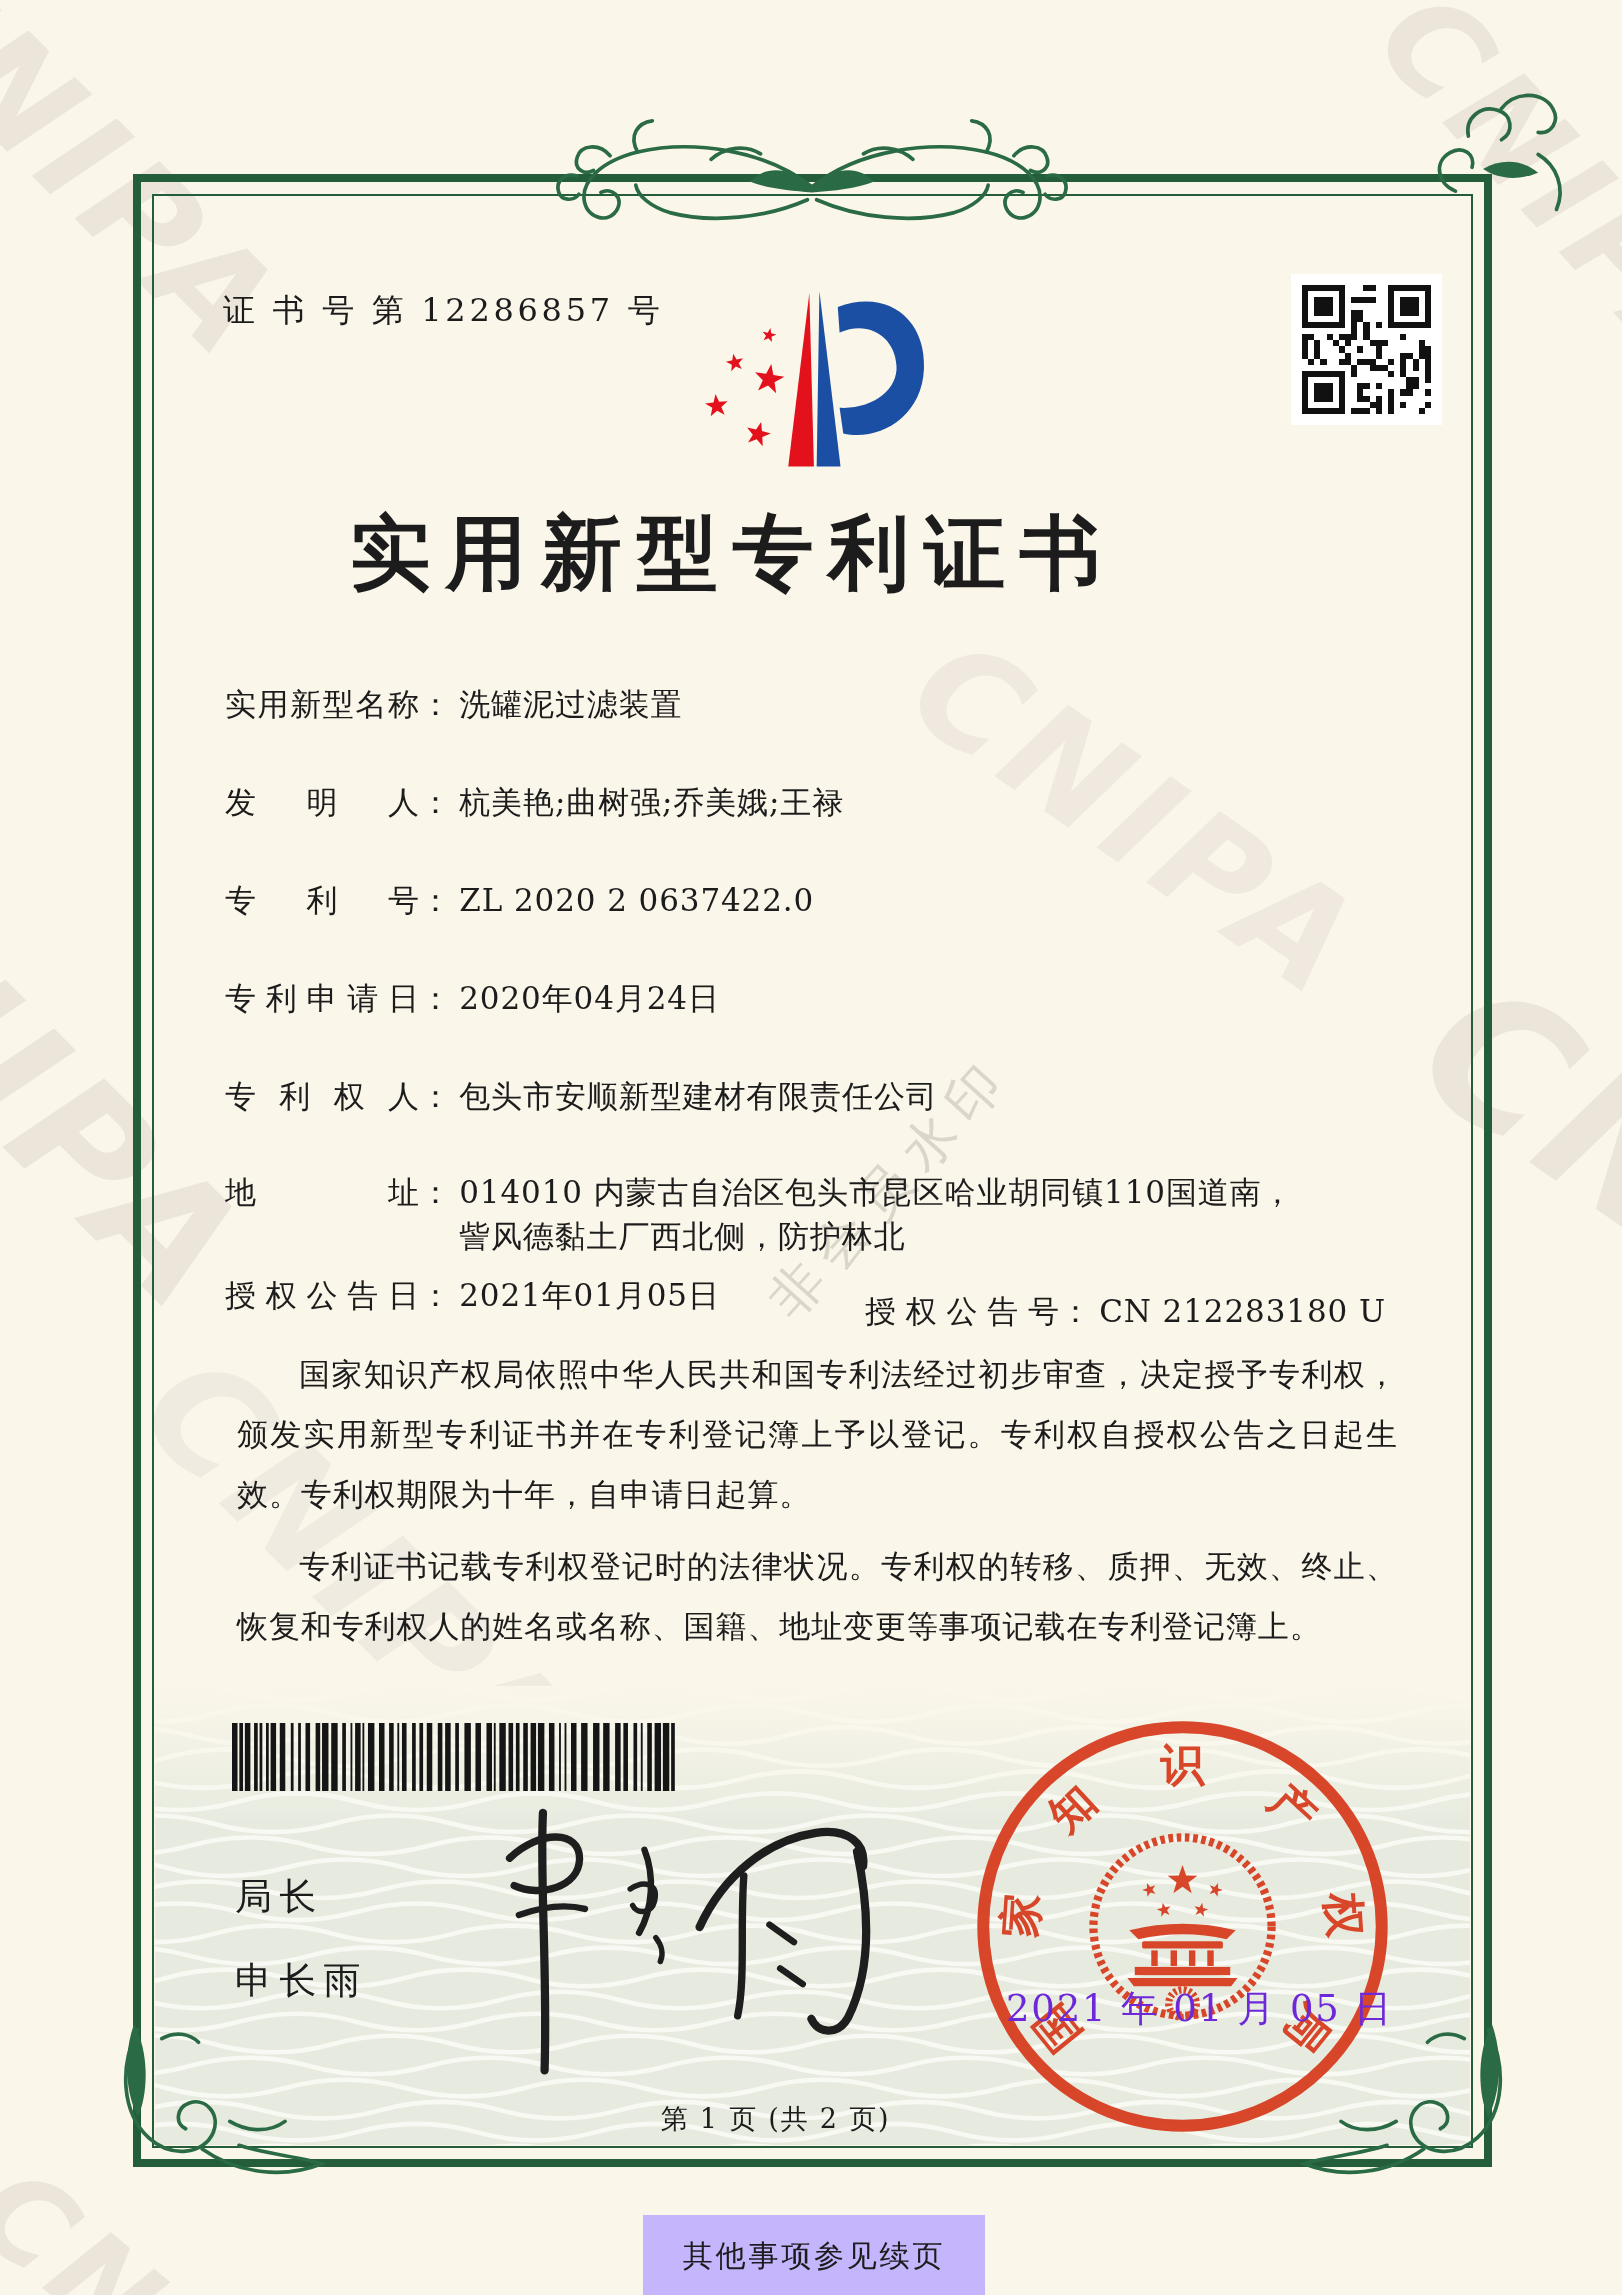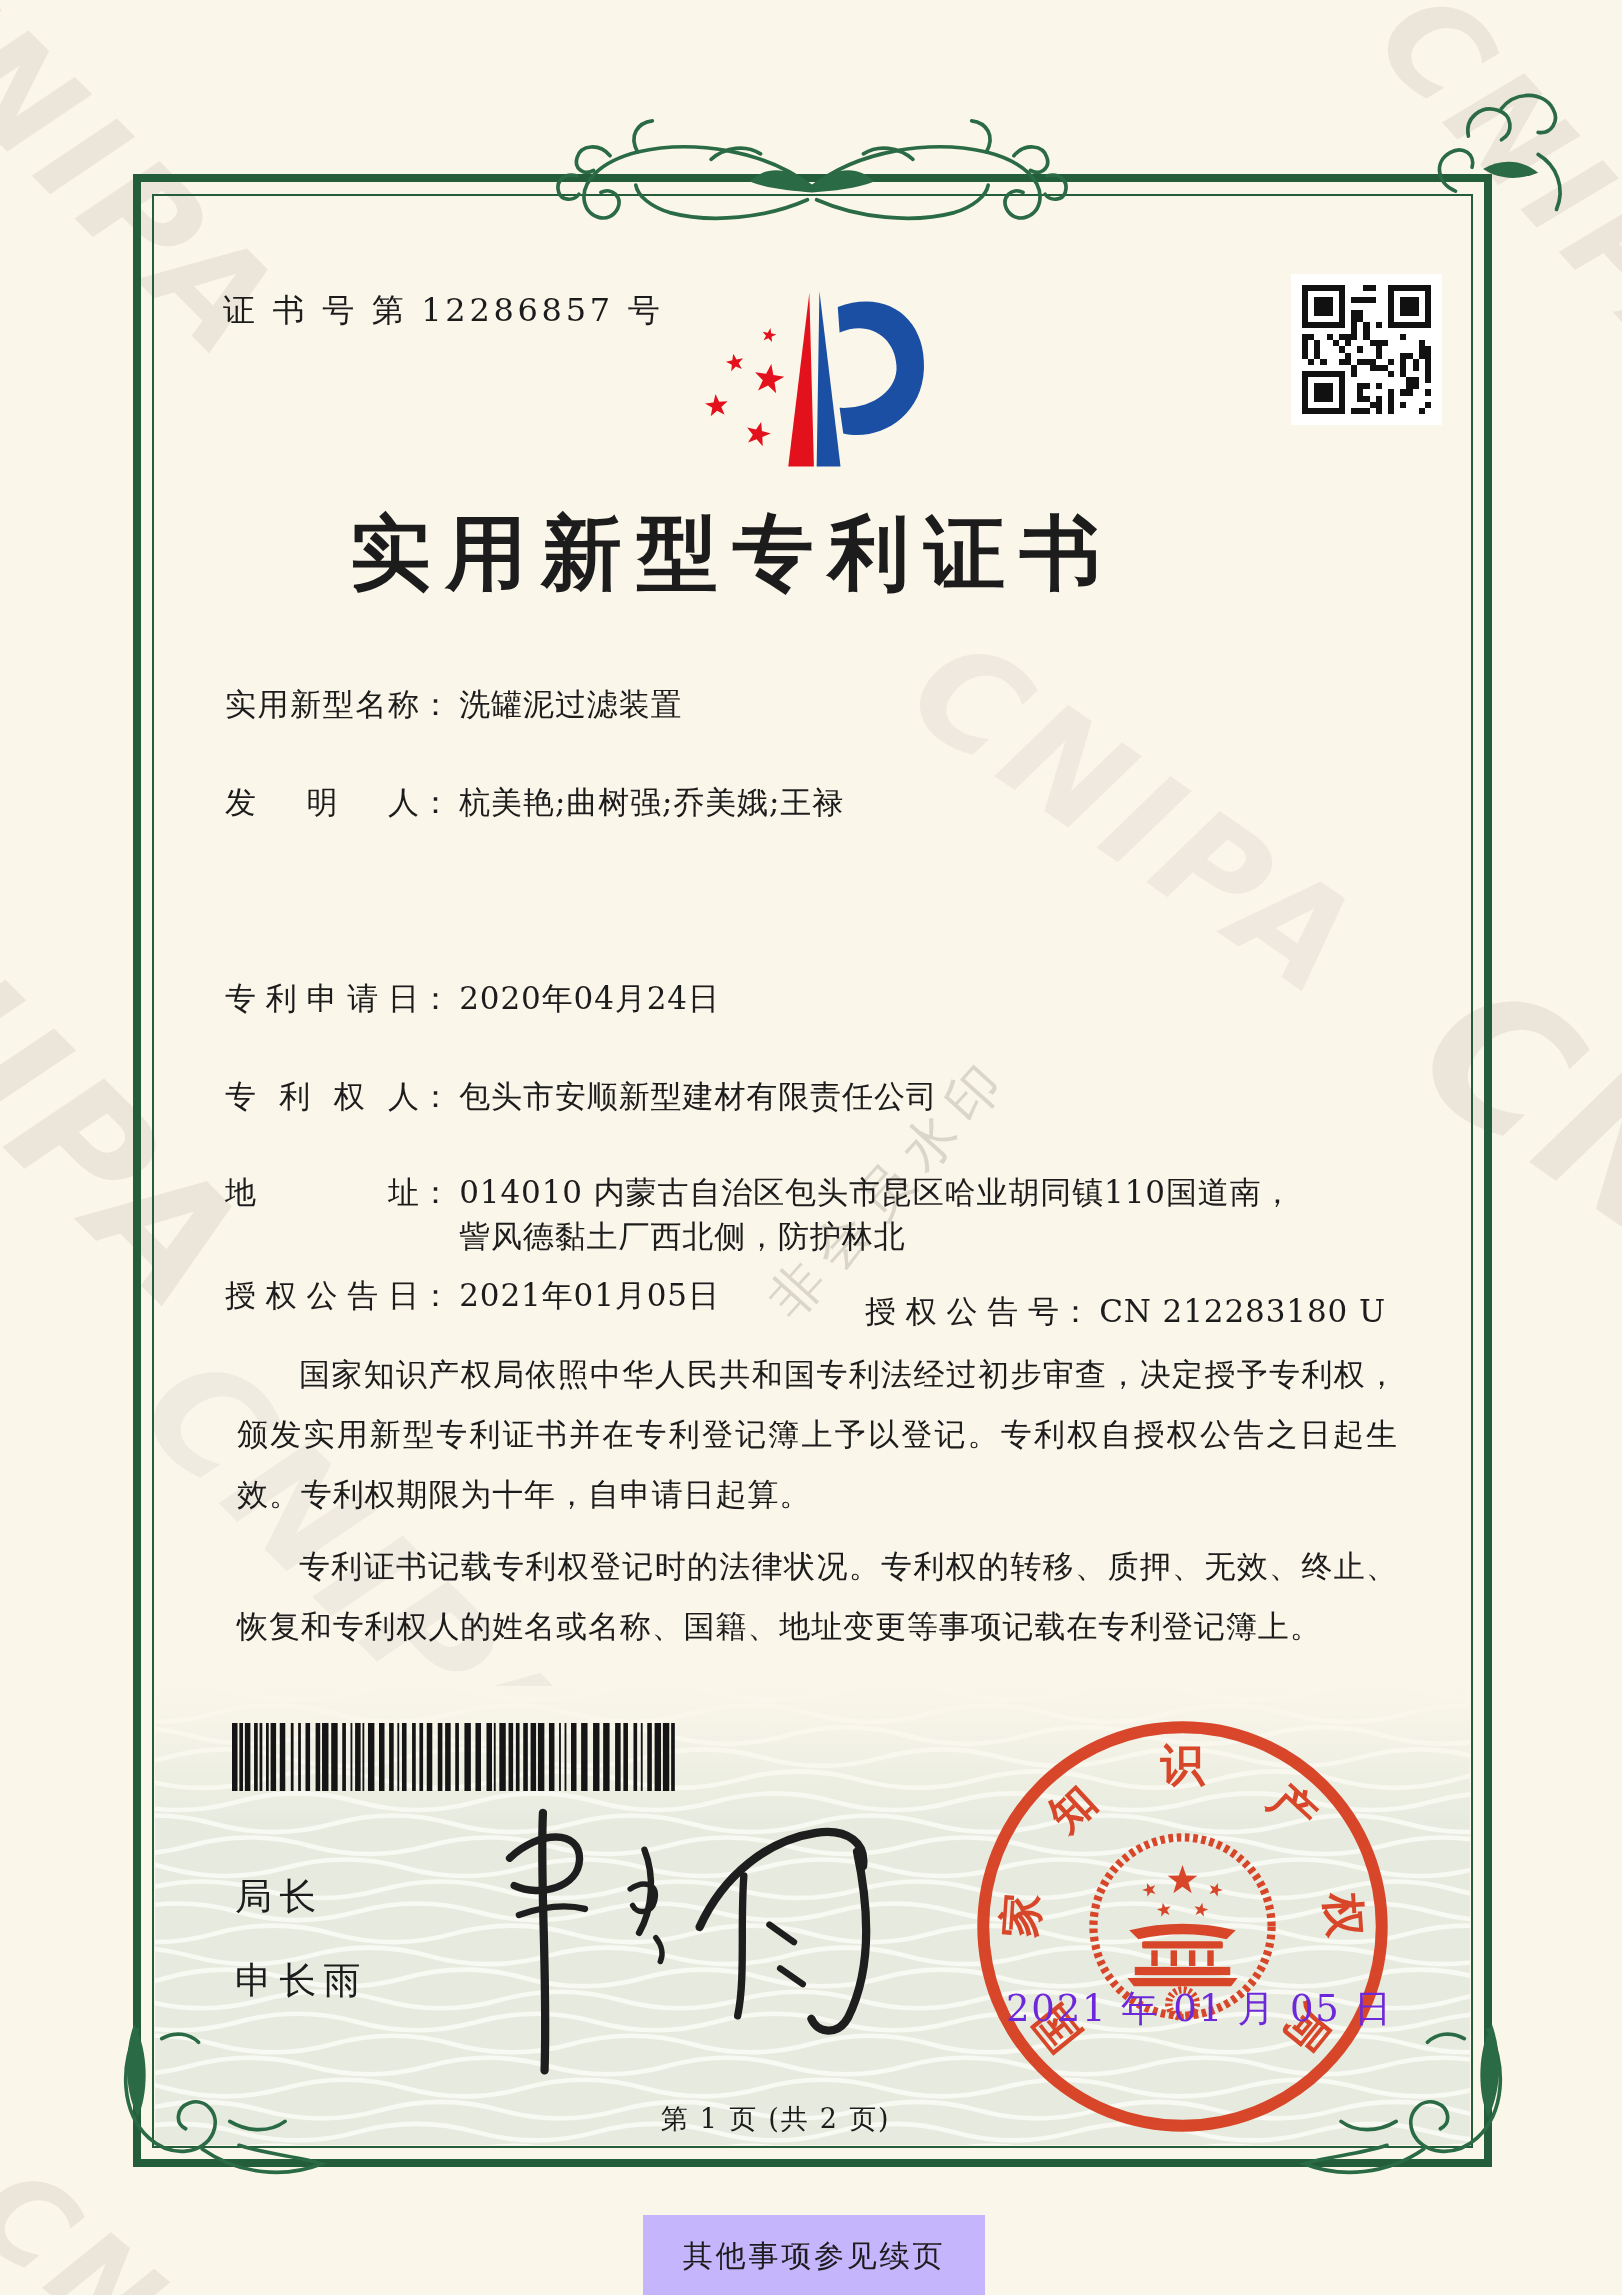--- a/index.html
+++ b/index.html
@@ -363,20 +363,23 @@
   </div>
 
   <div class="title">实用新型专利证书</div>
 
   <div class="frow" style="top:684px">
     <span class="flabel">实用新型名称</span><span class="fcolon">：</span><span>洗罐泥过滤装置</span>
   </div>
   <div class="frow" style="top:782px">
     <span class="flabel">发明人</span><span class="fcolon">：</span><span>杭美艳;曲树强;乔美娥;王禄</span>
   </div>
+  <div class="frow" style="top:880px">
+    <span class="flabel">专利号</span><span class="fcolon">：</span><span>ZL 2020 2 0637422.0</span>
+  </div>
   <div class="frow" style="top:978px">
     <span class="flabel">专利申请日</span><span class="fcolon">：</span><span>2020年04月24日</span>
   </div>
   <div class="frow" style="top:1076px">
     <span class="flabel">专利权人</span><span class="fcolon">：</span><span>包头市安顺新型建材有限责任公司</span>
   </div>
   <div class="frow" style="top:1172px">
     <span class="flabel">地址</span><span class="fcolon">：</span><span>014010 内蒙古自治区包头市昆区哈业胡同镇110国道南，</span>
   </div>
   <div class="addr2">訾风德黏土厂西北侧，防护林北</div>

